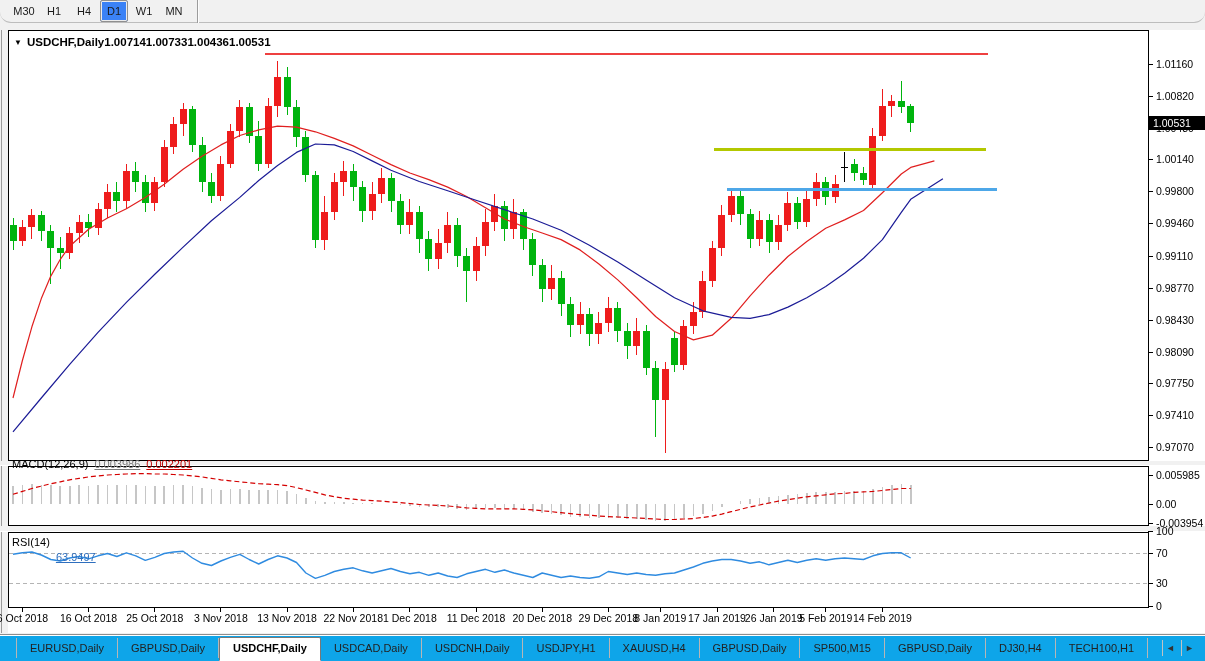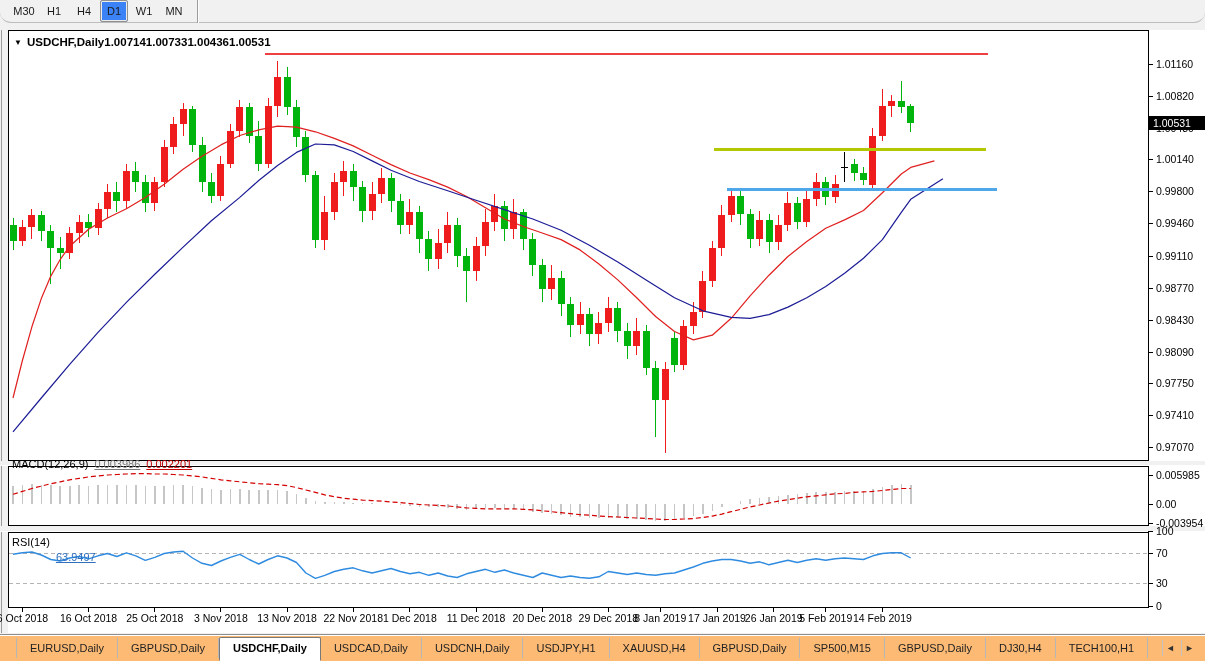--- a/index.html
+++ b/index.html
@@ -19,21 +19,21 @@
   .dd-icon{font-size:8px;margin-right:5px;position:relative;top:0px;}
   .ind-label{position:absolute;left:12px;font-size:11px;color:#000;display:flex;white-space:nowrap;}
   .ind-label .sp{margin-left:6px;text-decoration:underline;}
   #macd-label{top:442px;margin-top:16px;}
   #rsi-label{top:536px;}
   .v-main{color:#7a7a7a;}
   .v-sig{color:#c00000;}
   .v-rsi{color:#2f6fbe;margin-top:15px;}
   .price-tag{position:absolute;left:1148px;top:116px;width:52px;height:14px;background:#000;color:#fff;
        font-size:10.5px;line-height:14px;padding-left:5px;}
-  .tabbar{position:absolute;left:0;top:634px;width:100%;height:27px;background:#fdba74;
+  .tabbar{position:absolute;left:0;top:634px;width:100%;height:27px;background:#0ea5e9;
        border-top:1px solid #8e8e8e;box-shadow:inset 0 1px 0 #ffffff;display:flex;align-items:flex-start;
        padding:3px 0 0 16px;box-sizing:border-box;}
   .tab{height:20px;line-height:20px;padding:0 13px;font-size:11px;color:#222;
        border-right:1px solid #b6b6b6;cursor:default;white-space:nowrap;}
   .tab.first{border-left:1px solid #b6b6b6;}
   .tab.active{background:#fff;border:1px solid #787878;border-bottom:1px solid #fff;font-weight:700;
        height:22px;line-height:21px;margin-top:-1px;border-radius:2px 2px 0 0;color:#000;}
   .tab-nav{margin-left:auto;display:flex;align-items:center;padding-right:8px;gap:3px;margin-top:2px;}
   .tab-nav .nbtn{font-size:9px;color:#333;width:15px;height:16px;line-height:16px;text-align:center;border-left:1px solid #c2c2c2;}
 </style>

